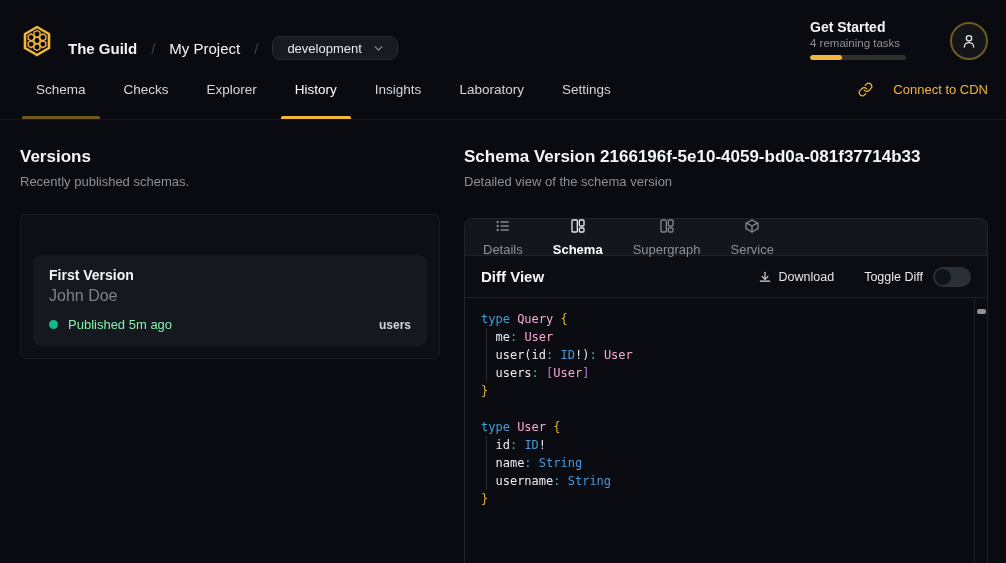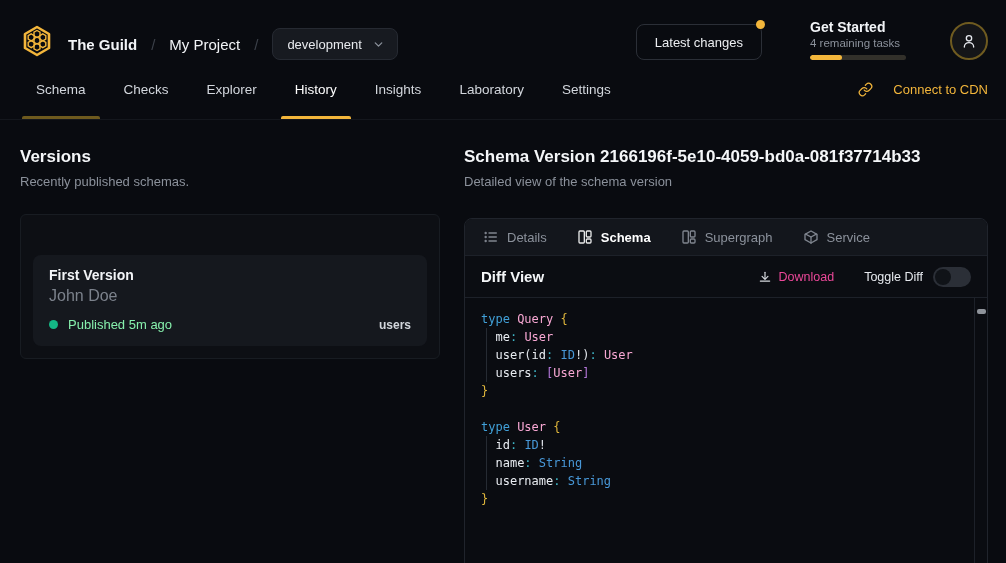--- a/index.html
+++ b/index.html
@@ -11,21 +11,21 @@
   }
 
   
   .header { height:60px; display:flex; align-items:flex-end; padding:0 18px; }
   .logo { width:38px; height:38px; display:flex; align-items:center; justify-content:center; cursor:pointer; }
   .crumbs { display:flex; align-items:center; gap:14px; margin-left:12px; }
   .crumb { font-size:15px; font-weight:600; color:#f2f4f7; cursor:pointer; }
   .crumb.project { font-weight:500; }
   .crumb-sep { color:#3c414a; font-size:15px; }
   .target-select {
-    display:flex; align-items:center; gap:10px; height:32px; padding:0 12px 0 14px;
+    display:flex; align-items:center; gap:10px; height:24px; padding:0 12px 0 14px;
     background:#171a20; border:1px solid #262a32; border-radius:8px;
     font-size:13px; color:#e8eaee; cursor:pointer;
   }
   .header-spacer { flex:1; }
   .latest-btn {
     position:relative; height:36px; padding:0 18px; display:flex; align-items:center;
     background:transparent; border:1px solid #2b2f37; border-radius:8px;
     color:#eceef1; font-size:13px; font-family:inherit; cursor:pointer;
   }
   .latest-dot { position:absolute; top:-5px; right:-4px; width:9px; height:9px; border-radius:50%; background:#f3b63b; }
@@ -77,30 +77,30 @@
 
   
   .detail-panel {
     margin-top:29px; height:360px; border:1px solid #20242c; border-radius:8px;
     background:#0b0d12; overflow:hidden; display:flex; flex-direction:column;
   }
   .panel-tabs {
     height:37px; flex:none; display:flex; align-items:center; gap:30px; padding:0 18px;
     background:#13161c; border-bottom:1px solid #1d2129;
   }
-  .ptab { display:flex; align-items:center; gap:8px; font-size:13px; color:#8b919b; cursor:pointer; }
+  .ptab { display:flex; align-items:center; gap:8px; font-size:13px; color:#8b919b; cursor:pointer;flex-direction:column; }
   .ptab.active { color:#ffffff; font-weight:600; }
   .ptab svg { opacity:.9; }
   .diff-row {
     height:42px; flex:none; display:flex; align-items:center; padding:0 16px;
     border-bottom:1px solid #1d2129;
   }
   .diff-title { font-size:15px; font-weight:700; color:#f4f6f8; }
   .diff-actions { margin-left:auto; display:flex; align-items:center; }
-  .download-btn { display:flex; align-items:center; gap:7px; font-size:12.5px; color:#ec4899; cursor:pointer; background:none; border:none; font-family:inherit; }
+  .download-btn { display:flex; align-items:center; gap:7px; font-size:12.5px; color:#e5e5e5; cursor:pointer; background:none; border:none; font-family:inherit; }
   .toggle-label { margin-left:30px; font-size:12.5px; color:#e6e9ee; }
   .toggle {
     margin-left:10px; width:38px; height:20px; border-radius:10px; background:#2b2f37;
     position:relative; cursor:pointer; border:none;
   }
   .toggle .knob { position:absolute; top:2px; left:2px; width:16px; height:16px; border-radius:50%; background:#101318; }
 
   
   .code-area { position:relative; flex:1; background:#0a0c11; padding:12px 30px 12px 16px; overflow:hidden; }
   .code-line { font-family:"DejaVu Sans Mono", monospace; font-size:12px; line-height:18px; white-space:pre; }
@@ -148,24 +148,20 @@
       <div class="target-select">
         <span>development</span>
         <svg width="13" height="13" viewBox="0 0 24 24" fill="none" stroke="#8b919b" stroke-width="2.4" stroke-linecap="round" stroke-linejoin="round">
             <path d="M6 9l6 6 6-6"></path>
           </svg>
       </div>
     </div>
 
     <div class="header-spacer"></div>
 
-    <button class="latest-btn">
-      <span>Latest changes</span>
-      <span class="latest-dot"></span>
-    </button>
 
     <div class="get-started">
       <div class="gs-title">Get Started</div>
       <div class="gs-sub">4 remaining tasks</div>
       <div class="gs-bar">
         <div class="gs-fill" style="width:33%"></div>
       </div>
     </div>
 
     <div class="avatar">

